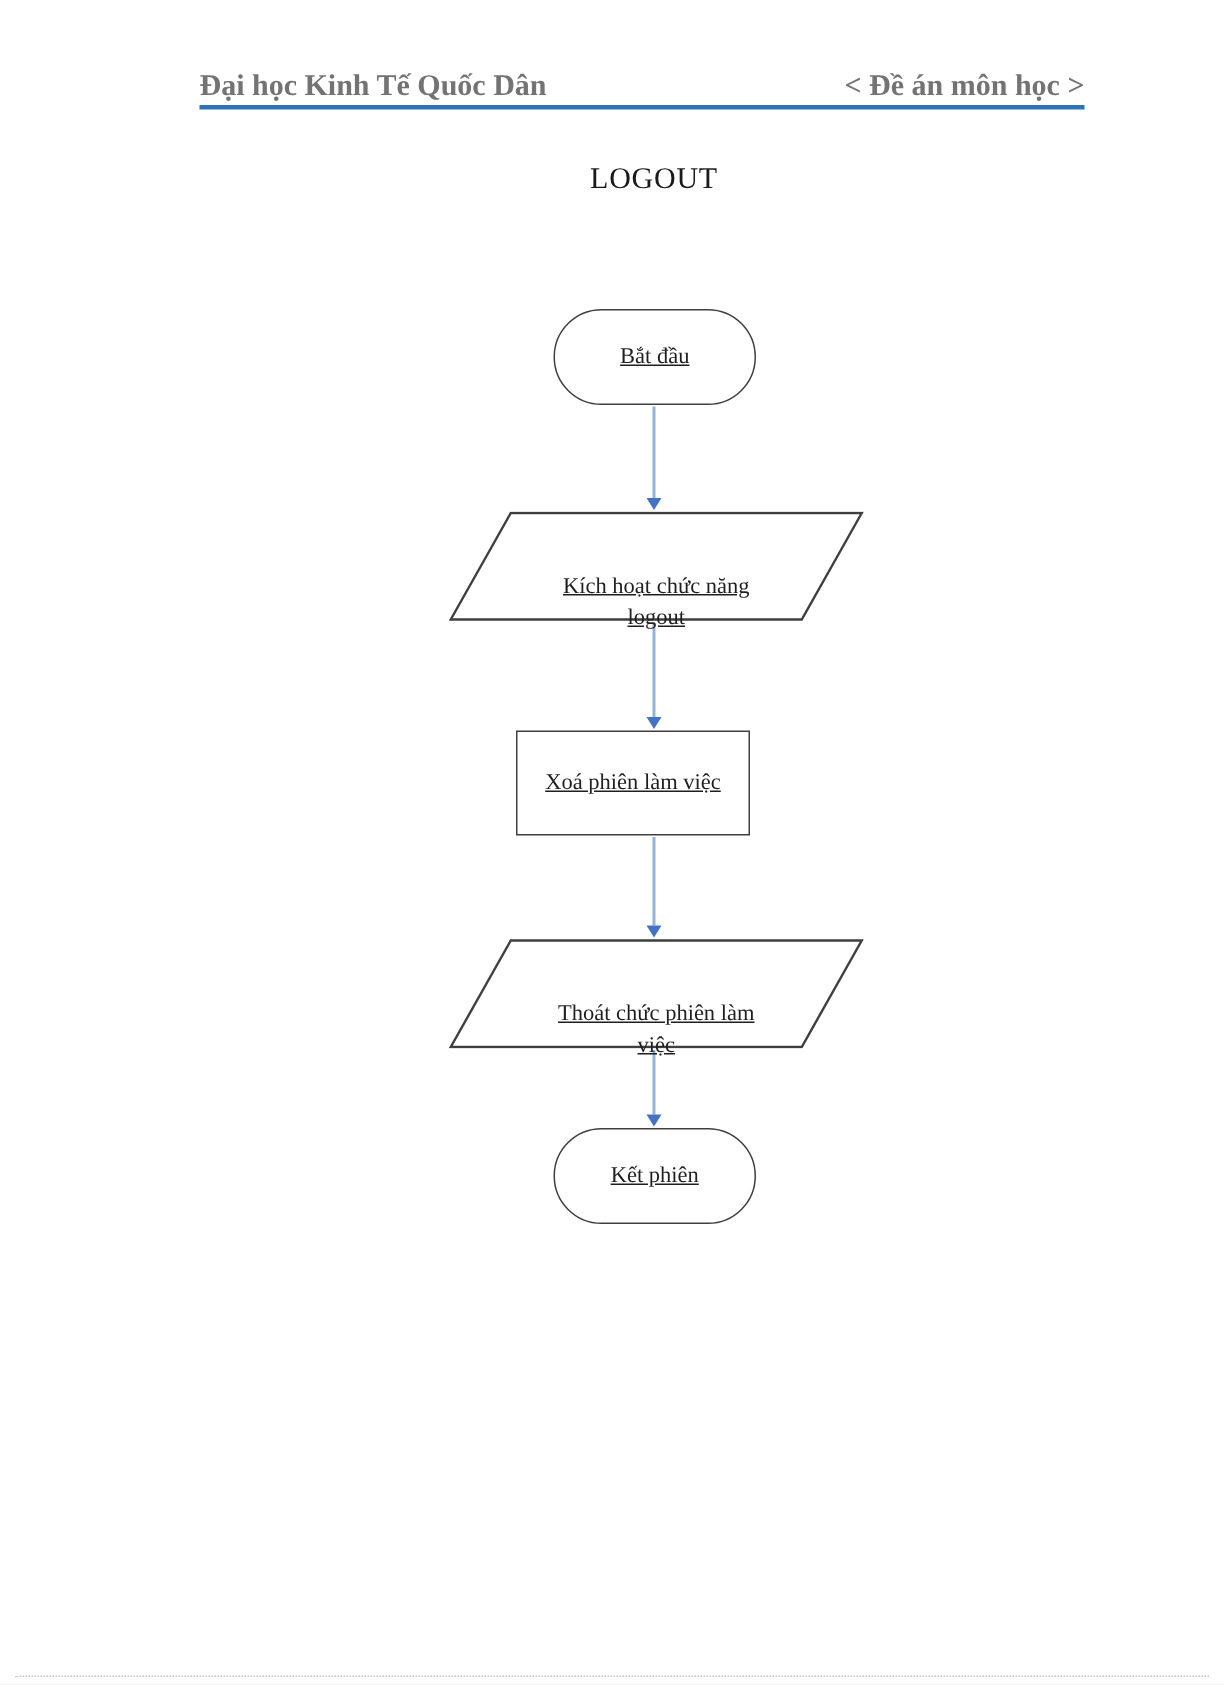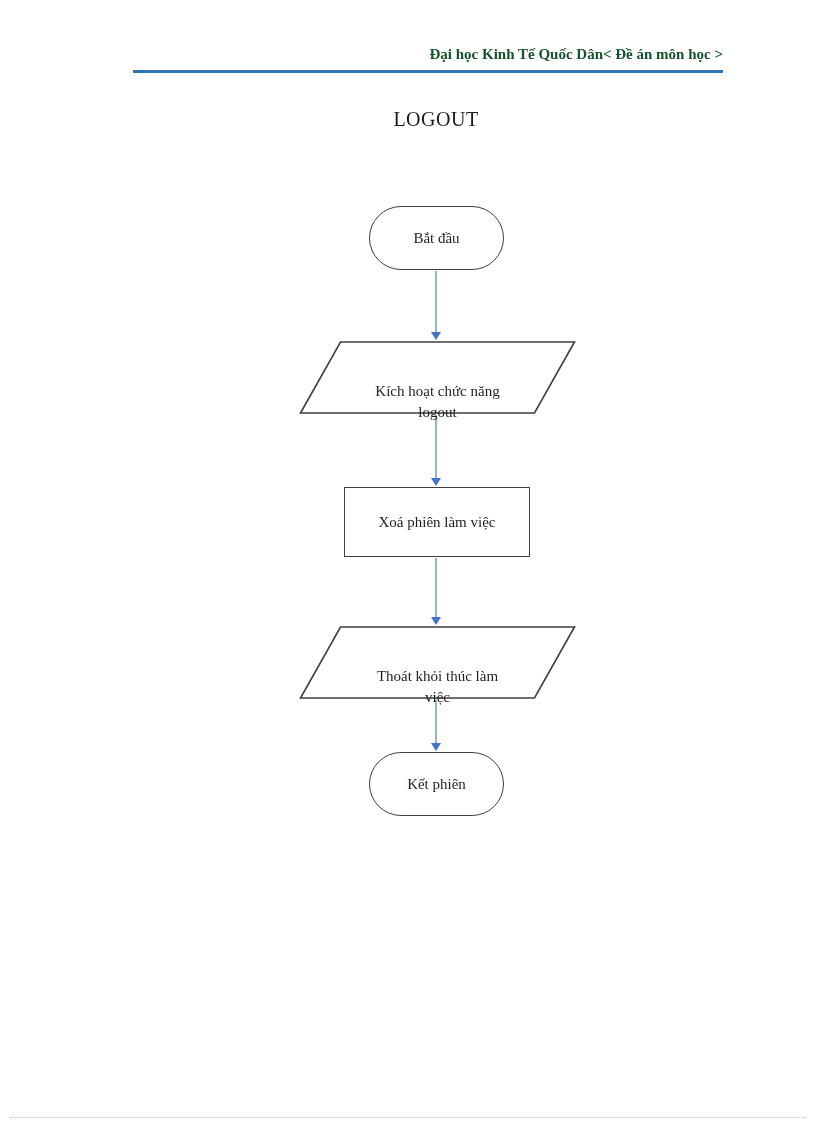--- a/index.html
+++ b/index.html
@@ -14,25 +14,25 @@
     color: var(--text, #1f1f1f);
   }
 
   
   .header {
     position: absolute;
     left: 133px;
     top: 46px;
     width: 590px;
     display: flex;
-    justify-content: flex-end;
+    justify-content: space-between;
     align-items: flex-end;
     font-weight: bold;
-    font-size: 15px;
-    color: #14532d;
+    font-size: 20px;
+    color: #737373;
     padding-bottom: 5px;
   }
   .header-rule {
     position: absolute;
     left: 133px;
     top: 70px;
     width: 590px;
     height: 3px;
     background: var(--header-rule, #2E74B5);
   }
@@ -52,30 +52,31 @@
   
   .node {
     position: absolute;
     box-sizing: border-box;
     display: flex;
     align-items: center;
     justify-content: center;
     text-align: center;
     font-size: 15px;
     line-height: 1.35;
+    text-decoration: underline;
   }
   .terminator {
     width: 135px;
     height: 64px;
     border: 1.6px solid var(--shape-border, #3f3f3f);
     border-radius: 32px;
     background: #fff;
   }
   .process {
-    width: 186px;
+    width: 156px;
     height: 70px;
     border: 1.6px solid var(--shape-border, #3f3f3f);
     background: #fff;
   }
   .parallelogram {
     width: 277px;
     height: 73px;
   }
   .para-svg { position: absolute; left: 0; top: 0; }
   .para-svg polygon {
@@ -157,21 +158,21 @@
 
   <div class="arrow" style="left:436px; top:558px; height:67px">
     <div class="arrow-line"></div>
     <div class="arrow-head"></div>
   </div>
 
   <div class="node parallelogram" style="left:299px; top:626px;">
     <svg class="para-svg" width="277" height="73" viewBox="0 0 277 73">
       <polygon points="41.5,1 275.5,1 235.5,72 1.5,72"></polygon>
     </svg>
-    <span class="node-label pre">Thoát khỏi thúc làm
+    <span class="node-label pre">Thoát chức phiên làm
 việc</span>
   </div>
 
   <div class="arrow" style="left:436px; top:700px; height:51px">
     <div class="arrow-line"></div>
     <div class="arrow-head"></div>
   </div>
 
   <div class="node terminator" style="left:369px; top:752px;">
     <span class="node-label">Kết phiên</span>

